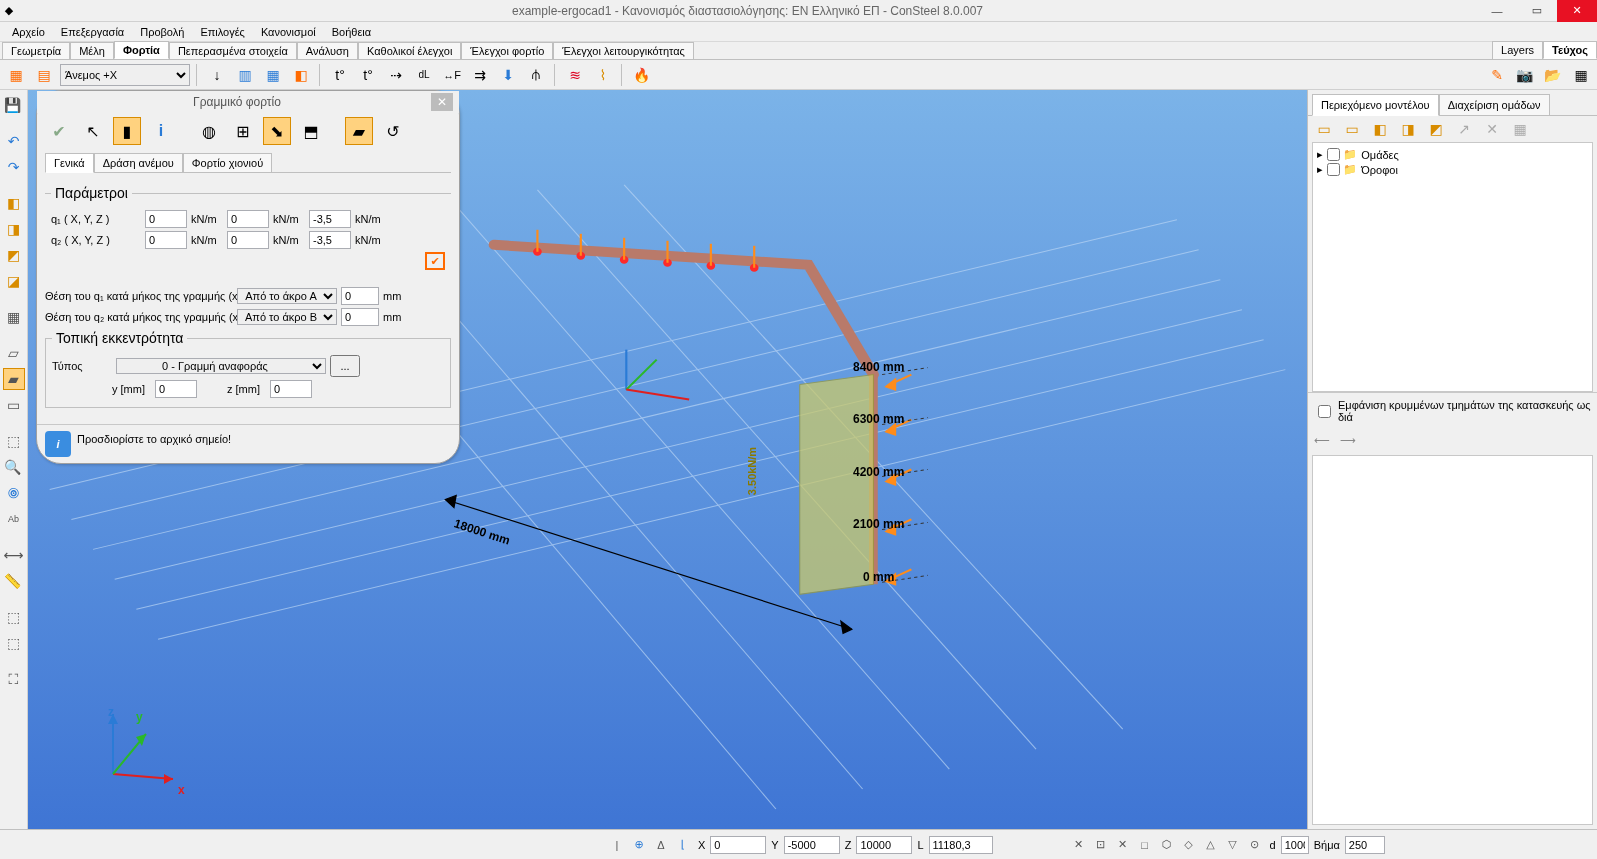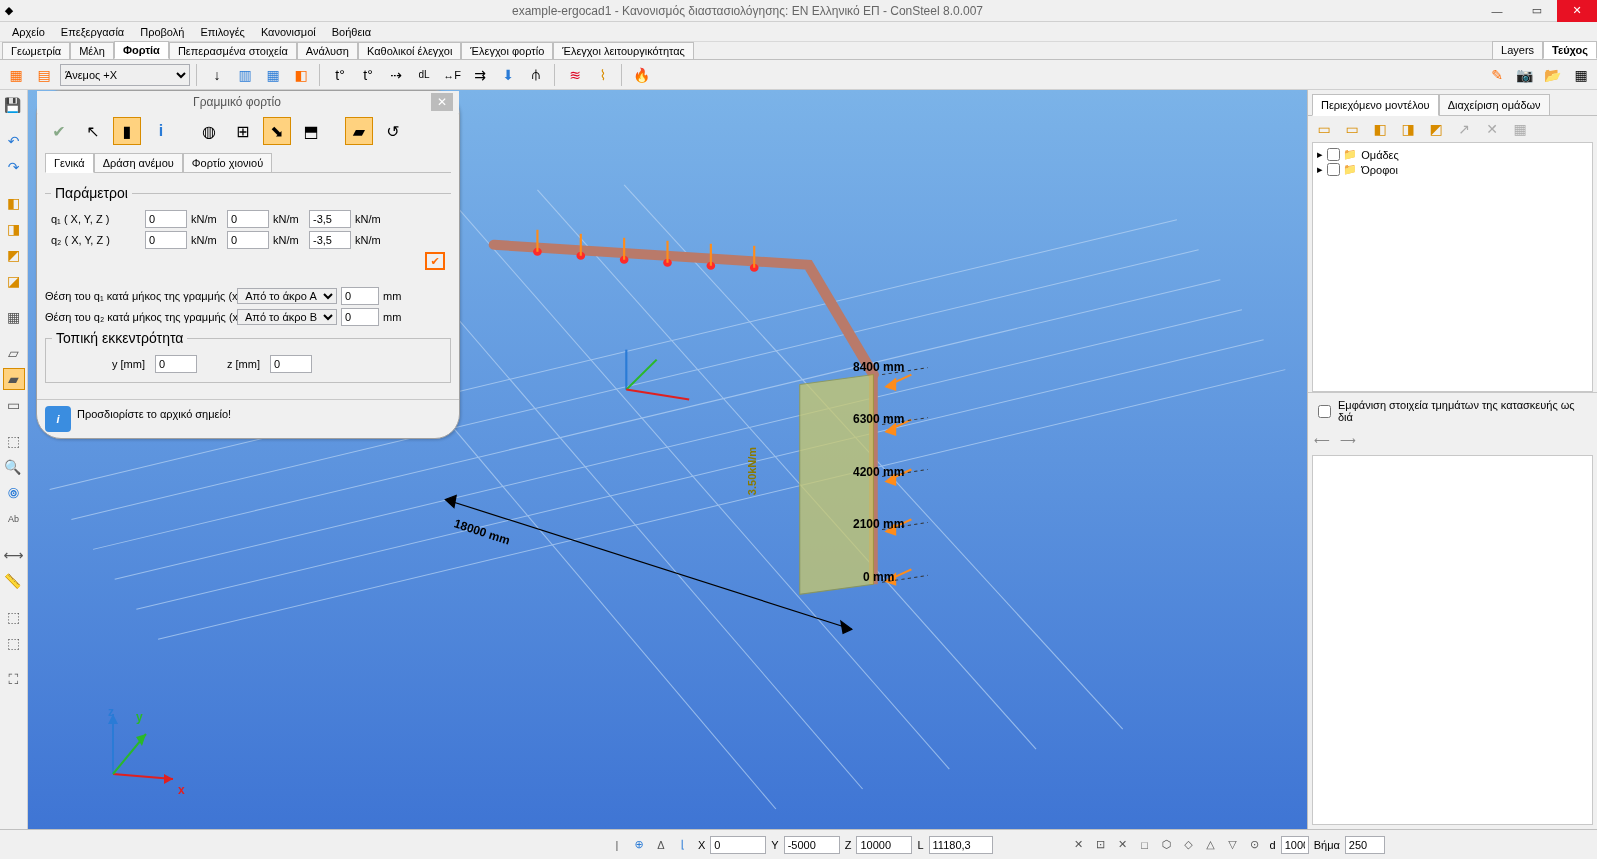--- a/index.html
+++ b/index.html
@@ -335,20 +335,25 @@
         </div>
         <div class="row">
           <label style="width:188px">Θέση του q₂ κατά μήκος της γραμμής (x₂)</label>
           <select class="small-sel" style="width:100px"><option>Από το άκρο Β</option></select>
           <input type="text" style="width: 38px;" value="0">
           <span>mm</span>
         </div>
 
         <fieldset>
           <legend>Τοπική εκκεντρότητα</legend>
+          <div class="row">
+            <label style="width:60px">Τύπος</label>
+            <select class="small-sel" style="width:210px"><option>0 - Γραμμή αναφοράς</option></select>
+            <button style="width:30px;height:22px;">...</button>
+          </div>
           <div class="row" style="padding-left:60px;gap:10px">
             <label>y [mm]</label>
             <input type="text" value="0" style="">
             <label style="margin-left:20px">z [mm]</label>
             <input type="text" value="0" style="">
           </div>
         </fieldset>
       </div>
       <div class="info-row">
         <div class="info-ic">i</div>
@@ -381,21 +386,21 @@
       </div>
       <div class="tree-row">
         <span>▸</span>
         <input type="checkbox" style="">
         <span class="folder-icon">📁</span>
         <span>Όροφοι</span>
       </div>
     </div>
     <div class="rp-chk">
       <input type="checkbox" style="">
-      <span>Εμφάνιση στοιχεία τμημάτων της κατασκευής ως διά</span>
+      <span>Εμφάνιση κρυμμένων τμημάτων της κατασκευής ως διά</span>
     </div>
     <div class="rp-nav">
       <div class="arrow-btn">⟵</div>
       <div class="arrow-btn">⟶</div>
     </div>
     <div class="rp-bottom"></div>
   </div>
 </div>
 
 <div class="status">

